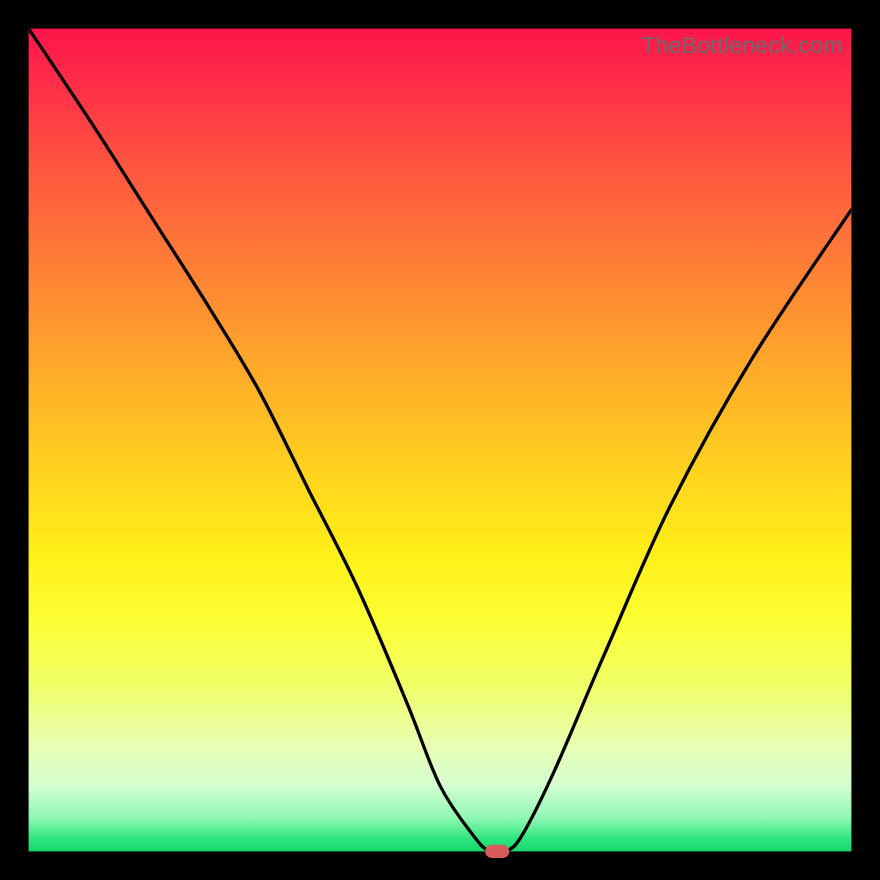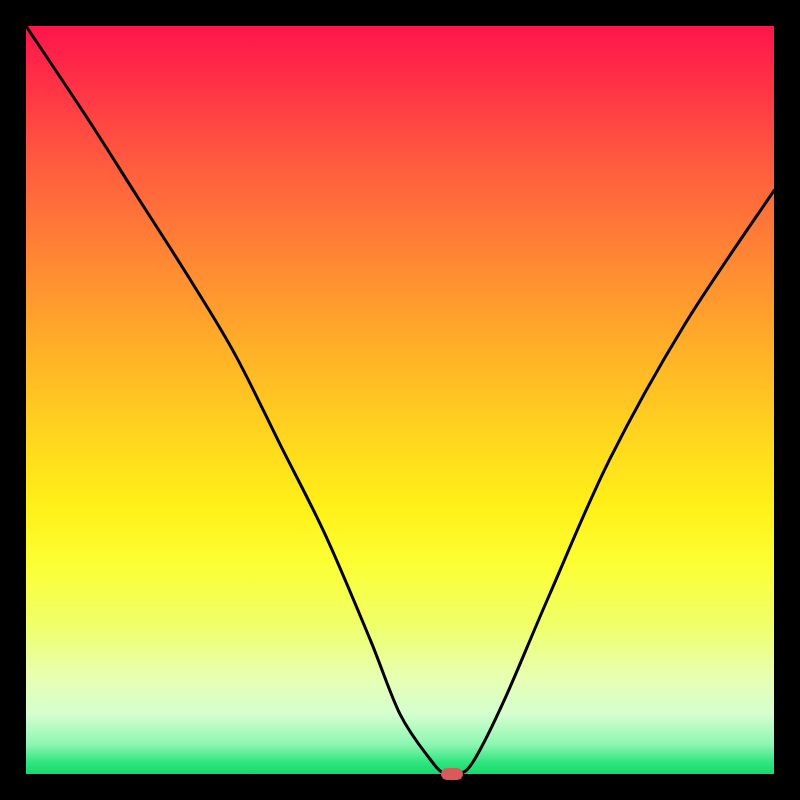--- a/index.html
+++ b/index.html
@@ -66,20 +66,21 @@
     transform: translate(-50%, -50%);
   }
 </style>
 </head>
 <body>
 
 <div class="frame">
 
   <div class="plot-area">
 
+    <div class="watermark">TheBottleneck.com</div>
 
     <svg class="curve" viewBox="0 0 748 748" preserveAspectRatio="none">
       <path d="M 0.0 0.0 C 10.0 15.0, 41.1 61.1, 59.8 89.8 C 78.5 118.4, 94.7 144.6, 112.2 172.0 C 129.7 199.5, 148.4 228.1, 164.6 254.3 C 180.8 280.5, 194.5 301.7, 209.4 329.1 C 224.4 356.5, 239.4 389.0, 254.3 418.9 C 269.3 448.8, 284.2 476.2, 299.2 508.6 C 314.2 541.1, 331.6 583.4, 344.1 613.4 C 356.5 643.3, 364.0 668.2, 374.0 688.2 C 384.0 708.1, 396.4 723.1, 403.9 733.0 C 411.4 743.0, 413.9 745.5, 418.9 748.0 C 423.9 750.5, 428.9 750.5, 433.8 748.0 C 438.8 745.5, 441.3 745.5, 448.8 733.0 C 456.3 720.6, 466.3 700.6, 478.7 673.2 C 491.2 645.8, 506.1 608.4, 523.6 568.5 C 541.1 528.6, 561.0 478.7, 583.4 433.8 C 605.9 389.0, 630.8 344.1, 658.2 299.2 C 685.7 254.3, 733.0 187.0, 748.0 164.6" fill="none" stroke="#000000" stroke-width="3" stroke-linejoin="round" stroke-linecap="round"></path>
     </svg>
 
     <div class="marker" style="left: 426.36px; top: 748px; background: rgb(216, 90, 90);"></div>
 
   </div>
 
 </div>

